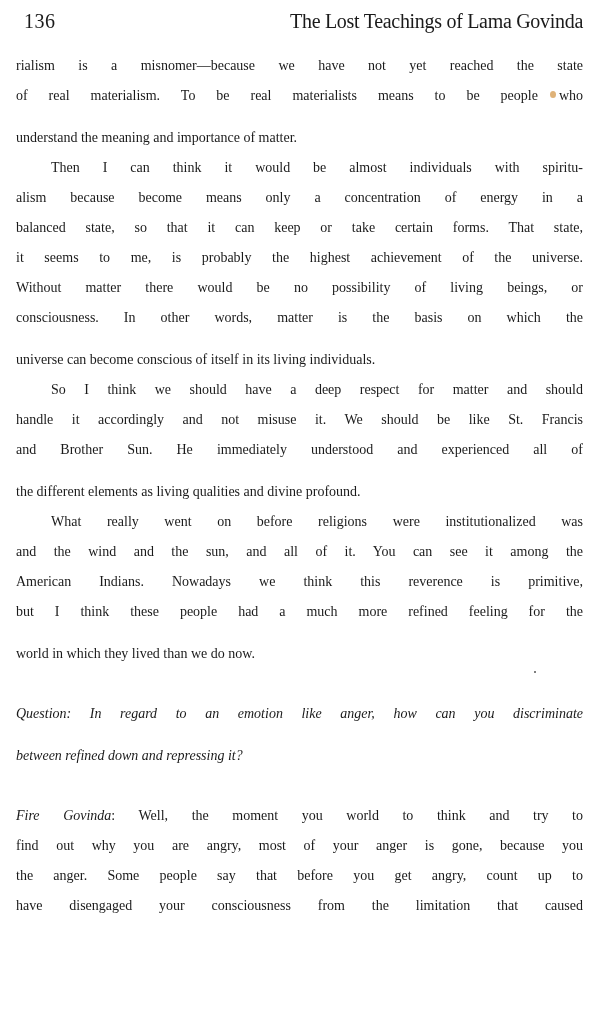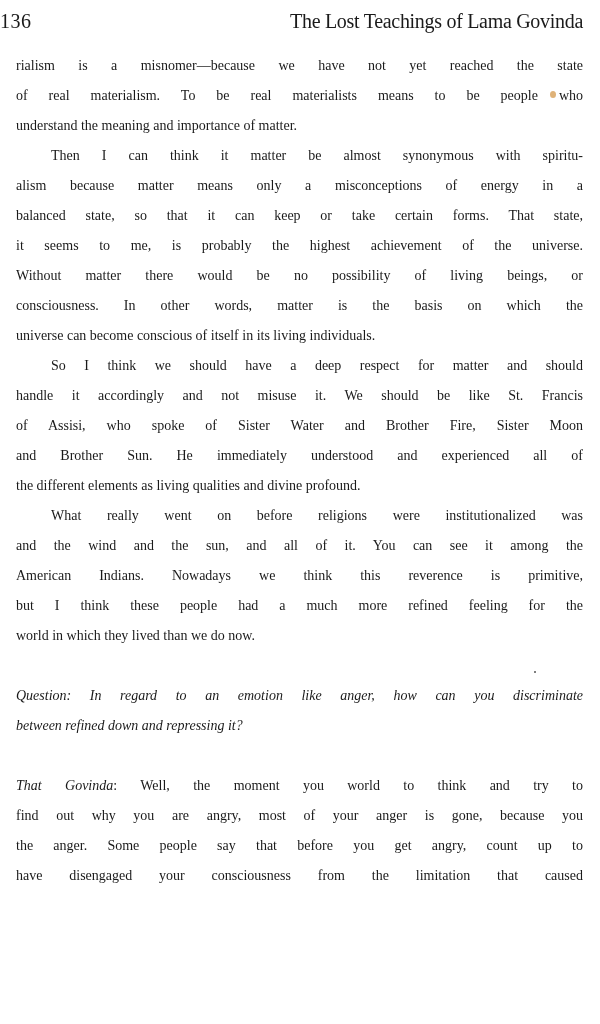--- a/index.html
+++ b/index.html
@@ -17,21 +17,21 @@
   }
   .page {
     position: absolute;
     left: 0; top: 0;
     width: 600px;
     height: 1024px;
   }
   .running-head {
     position: absolute;
     top: 6px;
-    left: 0;
+    left: 24px;
     right: 17px;
     height: 30px;
     font-size: 20px;
     line-height: 30px;
     display: flex;
     justify-content: space-between;
     align-items: baseline;
   }
   .folio { letter-spacing: 0.5px; }
   .book-title { letter-spacing: -0.3px; }
@@ -51,21 +51,21 @@
   }
   .spacer { height: 30px; }
   .question {
     margin: 0;
     font-style: italic;
     text-align: justify;
     text-align-last: left;
   }
   .speaker { font-style: italic; }
   .line { display: block; white-space: nowrap; text-align: justify; text-align-last: justify; }
-  .line.last { text-align-last: left; }
+  .line.last { text-align-last: left; margin-top: 12px; }
   .line.ind { padding-left: 35px; }
   .stain {
     position: absolute;
     left: 550px;
     top: 91px;
     width: 6px;
     height: 7px;
     border-radius: 50%;
     background: #d9a460;
     opacity: 0.85;
@@ -92,33 +92,32 @@
 
   <div class="text-block">
 
     <p class="para">
       <span class="line">rialism is a misnomer—because we have not yet reached the state</span>
       <span class="line">of real materialism. To be real materialists means to be people who</span>
       <span class="line last">understand the meaning and importance of matter.</span>
     </p>
 
     <p class="para">
-      <span class="line ind">Then I can think it matter be almost synonymous with spiritu-</span>
-      <span class="line">alism because matter means only a misconceptions of energy in a</span>
+      <span class="line ind">Then I can think it would be almost individuals with spiritu-</span>
+      <span class="line">alism because become means only a concentration of energy in a</span>
       <span class="line">balanced state, so that it can keep or take certain forms. That state,</span>
       <span class="line">it seems to me, is probably the highest achievement of the universe.</span>
       <span class="line">Without matter there would be no possibility of living beings, or</span>
       <span class="line">consciousness. In other words, matter is the basis on which the</span>
       <span class="line last">universe can become conscious of itself in its living individuals.</span>
     </p>
 
     <p class="para">
       <span class="line ind">So I think we should have a deep respect for matter and should</span>
       <span class="line">handle it accordingly and not misuse it. We should be like St. Francis</span>
-      <span class="line">of Assisi, who spoke of Sister Water and Brother Fire, Sister Moon</span>
       <span class="line">and Brother Sun. He immediately understood and experienced all of</span>
       <span class="line last">the different elements as living qualities and divine profound.</span>
     </p>
 
     <p class="para">
       <span class="line ind">What really went on before religions were institutionalized was</span>
       <span class="line">and the wind and the sun, and all of it. You can see it among the</span>
       <span class="line">American Indians. Nowadays we think this reverence is primitive,</span>
       <span class="line">but I think these people had a much more refined feeling for the</span>
       <span class="line last">world in which they lived than we do now.</span>
@@ -128,21 +127,21 @@
     <div class="spacer"></div>
 
     <p class="question">
       <span class="line">Question: In regard to an emotion like anger, how can you discriminate</span>
       <span class="line last">between refined down and repressing it?</span>
     </p>
 
     <div class="spacer"></div>
 
     <p class="para">
-      <span class="line"><span class="speaker">That Govinda</span><span>: Well, the moment you world to think and try to</span></span>
+      <span class="line"><span class="speaker">Fire Govinda</span><span>: Well, the moment you world to think and try to</span></span>
       <span class="line">find out why you are angry, most of your anger is gone, because you</span>
       <span class="line">the anger. Some people say that before you get angry, count up to</span>
       <span class="line">have disengaged your consciousness from the limitation that caused</span>
     </p>
   </div>
 
   <div class="stain"></div>
   <div class="speck"></div>
 </div>
 

